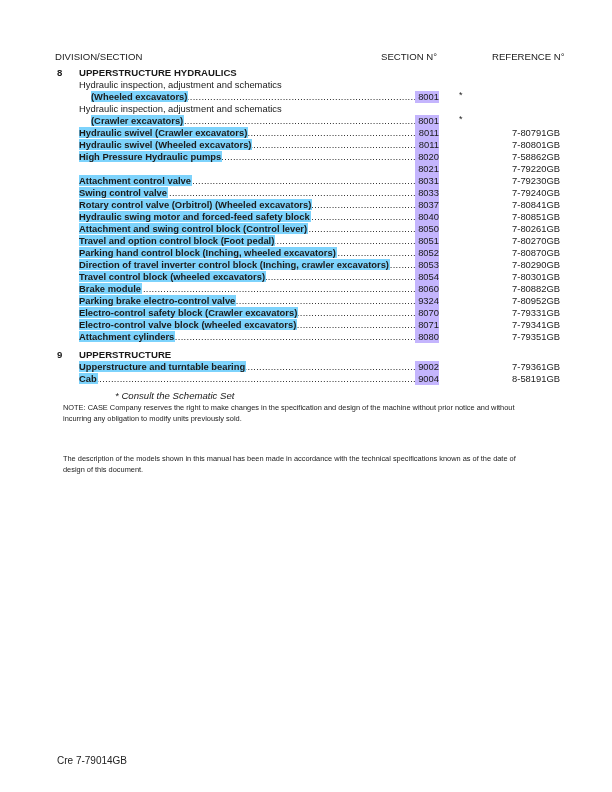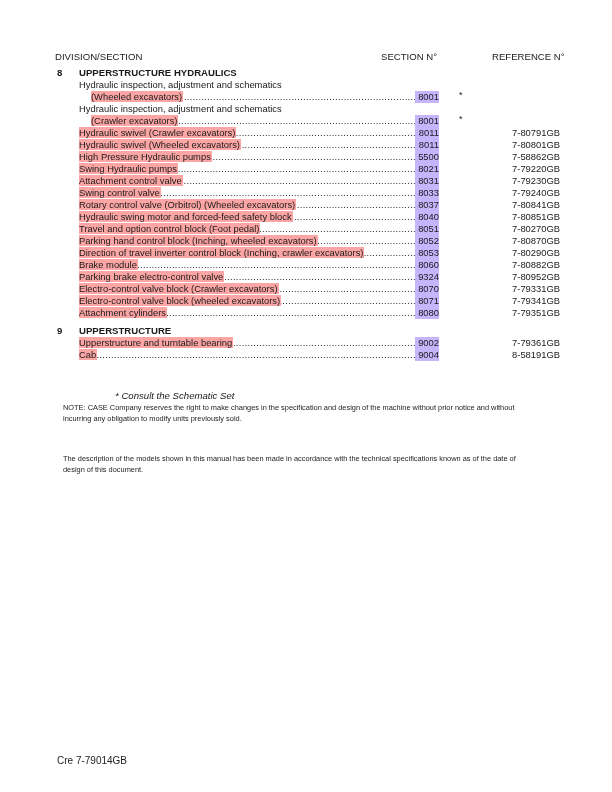--- a/index.html
+++ b/index.html
@@ -13,21 +13,21 @@
   .toc { position: absolute; left: 55px; width: 505px; top: 67px; font-size: 9.4px; }
   .group { position: relative; margin-bottom: 6px; }
   .group-head { position: relative; height: 12px; line-height: 12px; font-weight: bold; font-size: 9.6px; }
   .group-num { position: absolute; left: 2px; top: 0; }
   .group-title { position: absolute; left: 24px; top: 0; }
 
   .row { position: relative; height: 12px; line-height: 12px; white-space: nowrap; }
   .title-only { position: absolute; left: 24px; top: 0; }
   .leader { position: absolute; left: 24px; width: 360px; top: 0; overflow: hidden; white-space: nowrap; }
   .leader.indent { left: 36px; width: 348px; }
-  .leader .txt { background: #fca5a5; padding-right: 1px; position: relative; z-index: 1; }
+  .leader .txt { background: #7dd3fc; padding-right: 1px; position: relative; z-index: 1; font-weight: bold; }
   .leader::after { content: "....................................................................................................................................................................................................."; position: absolute; left: 0; top: 0; letter-spacing: 0.3px; z-index: 0; }
   .leader .txt { display: inline; }
   .secno { position: absolute; left: 360px; width: 24px; top: 0; text-align: right; background: #c4b5fd; z-index: 2; }
   .star { position: absolute; left: 404px; top: -2px; font-size: 9px; }
   .ref { position: absolute; right: 0; top: 0; text-align: right; }
 
   .footnote { position: absolute; left: 115px; top: 390px; font-size: 9.6px; font-style: italic; }
 
   .note { position: absolute; left: 63px; width: 470px; font-size: 7.4px; line-height: 11px; color: #222; }
   .note1 { top: 402px; }
@@ -71,25 +71,24 @@
         <span class="secno">8011</span>
         <span class="ref">7-80791GB</span>
       </div>
       <div class="row">
         <span class="leader"><span class="txt">Hydraulic swivel (Wheeled excavators)</span></span>
         <span class="secno">8011</span>
         <span class="ref">7-80801GB</span>
       </div>
       <div class="row">
         <span class="leader"><span class="txt">High Pressure Hydraulic pumps</span></span>
-        <span class="secno">5500</span>
+        <span class="secno">8020</span>
         <span class="ref">7-58862GB</span>
       </div>
       <div class="row">
-        <span class="leader"><span class="txt">Swing Hydraulic pumps</span></span>
         <span class="secno">8021</span>
         <span class="ref">7-79220GB</span>
       </div>
       <div class="row">
         <span class="leader"><span class="txt">Attachment control valve</span></span>
         <span class="secno">8031</span>
         <span class="ref">7-79230GB</span>
       </div>
       <div class="row">
         <span class="leader"><span class="txt">Swing control valve</span></span>
@@ -100,46 +99,56 @@
         <span class="leader"><span class="txt">Rotary control valve (Orbitrol) (Wheeled excavators)</span></span>
         <span class="secno">8037</span>
         <span class="ref">7-80841GB</span>
       </div>
       <div class="row">
         <span class="leader"><span class="txt">Hydraulic swing motor and forced-feed safety block</span></span>
         <span class="secno">8040</span>
         <span class="ref">7-80851GB</span>
       </div>
       <div class="row">
+        <span class="leader"><span class="txt">Attachment and swing control block (Control lever)</span></span>
+        <span class="secno">8050</span>
+        <span class="ref">7-80261GB</span>
+      </div>
+      <div class="row">
         <span class="leader"><span class="txt">Travel and option control block (Foot pedal)</span></span>
         <span class="secno">8051</span>
         <span class="ref">7-80270GB</span>
       </div>
       <div class="row">
         <span class="leader"><span class="txt">Parking hand control block (Inching, wheeled excavators)</span></span>
         <span class="secno">8052</span>
         <span class="ref">7-80870GB</span>
       </div>
       <div class="row">
         <span class="leader"><span class="txt">Direction of travel inverter control block (Inching, crawler excavators)</span></span>
         <span class="secno">8053</span>
         <span class="ref">7-80290GB</span>
       </div>
       <div class="row">
+        <span class="leader"><span class="txt">Travel control block (wheeled excavators)</span></span>
+        <span class="secno">8054</span>
+        <span class="ref">7-80301GB</span>
+      </div>
+      <div class="row">
         <span class="leader"><span class="txt">Brake module</span></span>
         <span class="secno">8060</span>
         <span class="ref">7-80882GB</span>
       </div>
       <div class="row">
         <span class="leader"><span class="txt">Parking brake electro-control valve</span></span>
         <span class="secno">9324</span>
         <span class="ref">7-80952GB</span>
       </div>
       <div class="row">
-        <span class="leader"><span class="txt">Electro-control valve block (Crawler excavators)</span></span>
+        <span class="leader"><span class="txt">Electro-control safety block (Crawler excavators)</span></span>
         <span class="secno">8070</span>
         <span class="ref">7-79331GB</span>
       </div>
       <div class="row">
         <span class="leader"><span class="txt">Electro-control valve block (wheeled excavators)</span></span>
         <span class="secno">8071</span>
         <span class="ref">7-79341GB</span>
       </div>
       <div class="row">
         <span class="leader"><span class="txt">Attachment cylinders</span></span>

